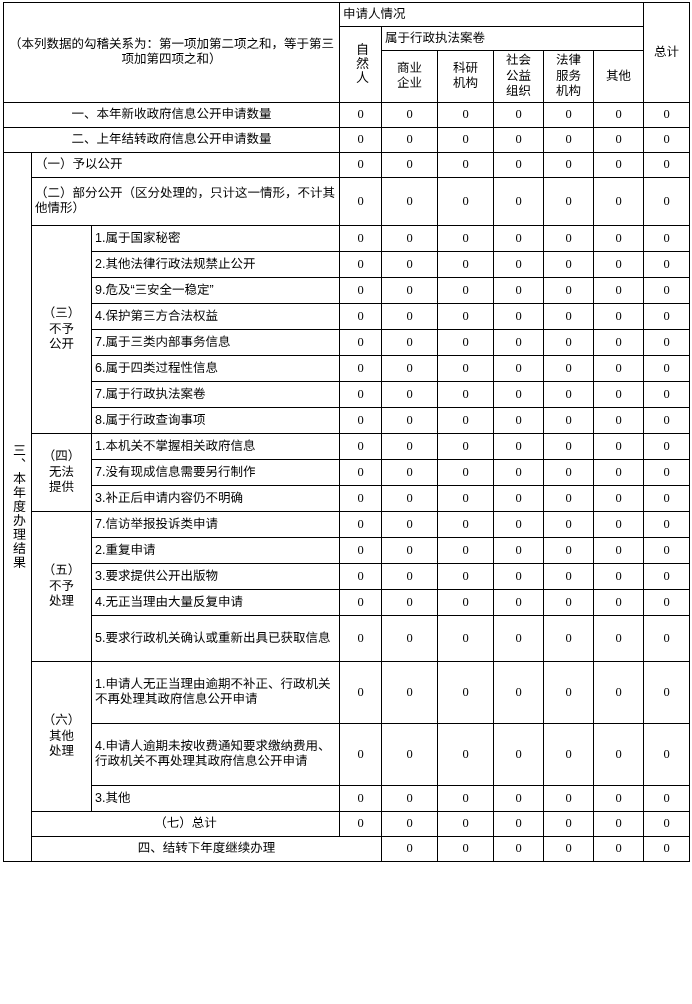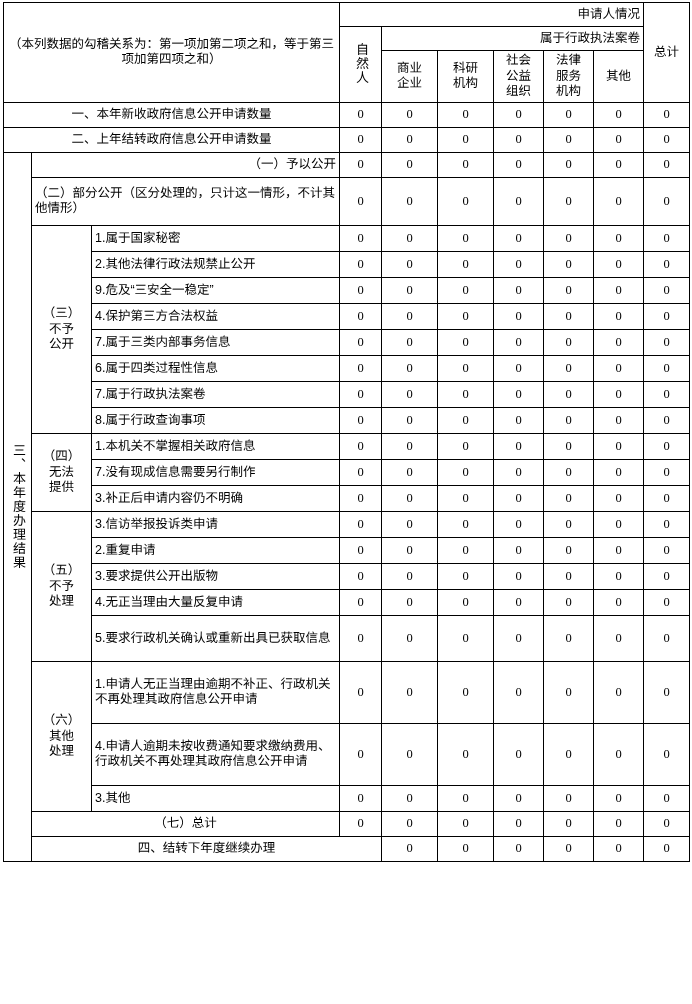--- a/index.html
+++ b/index.html
@@ -32,21 +32,21 @@
     font-weight: normal;
     font-size: 12.5px;
     line-height: 1.25;
     padding: 2px 3px;
     vertical-align: middle;
     box-sizing: border-box;
   }
   .ctr { text-align: center; }
   .lft { text-align: center; }
   .num { text-align: center; font-size: 13px; font-family: "Liberation Serif", serif; }
-  .hdr-main { font-size: 13px; text-align: right; margin-top: 20px; }
+  .hdr-main { font-size: 13px; text-align: left; margin-top: 20px; }
   .corner {
     font-size: 13px;
     text-align: center;
     line-height: 1.6;
     padding: 6px 8px;
   }
   .vert {
     writing-mode: vertical-rl;
     text-orientation: upright;
     letter-spacing: 1px;
@@ -135,21 +135,21 @@
         <td class="num">0</td>
         <td class="num">0</td>
       </tr>
 
       <tr>
         <td rowspan="23" class="ctr">
           <div class="vert-wrap">
               <span class="vert">三、本年度办理结果</span>
             </div>
         </td>
-        <td class="item" colspan="2" style="height:25px; text-align:right">（一）予以公开</td>
+        <td class="item" colspan="2" style="height:25px; text-align:left">（一）予以公开</td>
         <td class="num">0</td>
         <td class="num">0</td>
         <td class="num">0</td>
         <td class="num">0</td>
         <td class="num">0</td>
         <td class="num">0</td>
         <td class="num">0</td>
       </tr>
 
       <tr>
@@ -272,21 +272,21 @@
         <td class="num">0</td>
         <td class="num">0</td>
         <td class="num">0</td>
         <td class="num">0</td>
         <td class="num">0</td>
         <td class="num">0</td>
       </tr>
 
       <tr>
         <td rowspan="5" class="grp">（五）<br>不予<br>处理</td>
-        <td class="item" style="height:26px">3.信访举报投诉类申请</td>
+        <td class="item" style="height:26px">7.信访举报投诉类申请</td>
         <td class="num">0</td>
         <td class="num">0</td>
         <td class="num">0</td>
         <td class="num">0</td>
         <td class="num">0</td>
         <td class="num">0</td>
         <td class="num">0</td>
       </tr>
       <tr>
         <td class="item" style="height:26px">2.重复申请</td>

